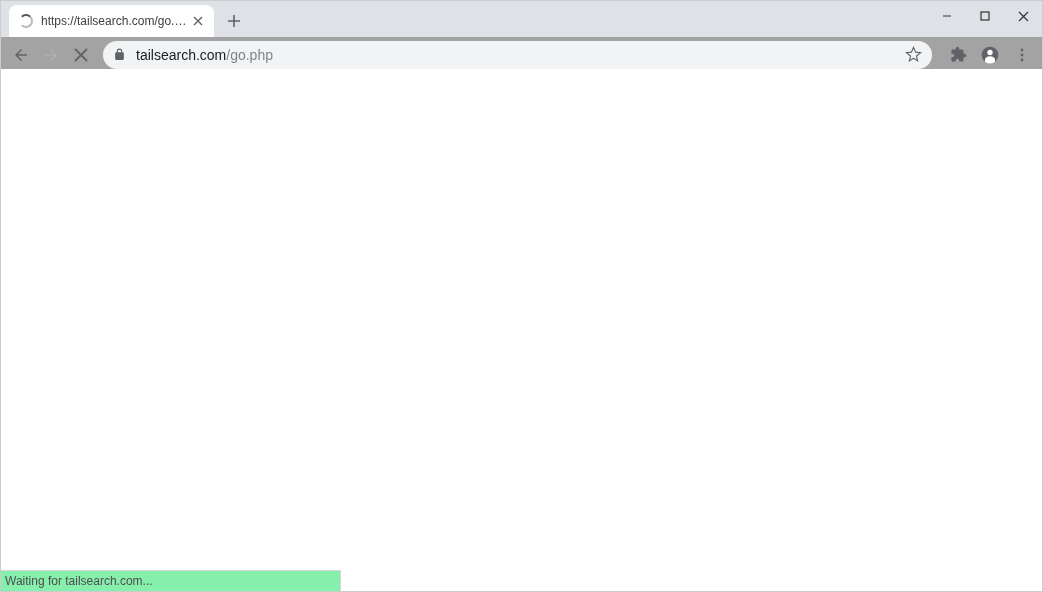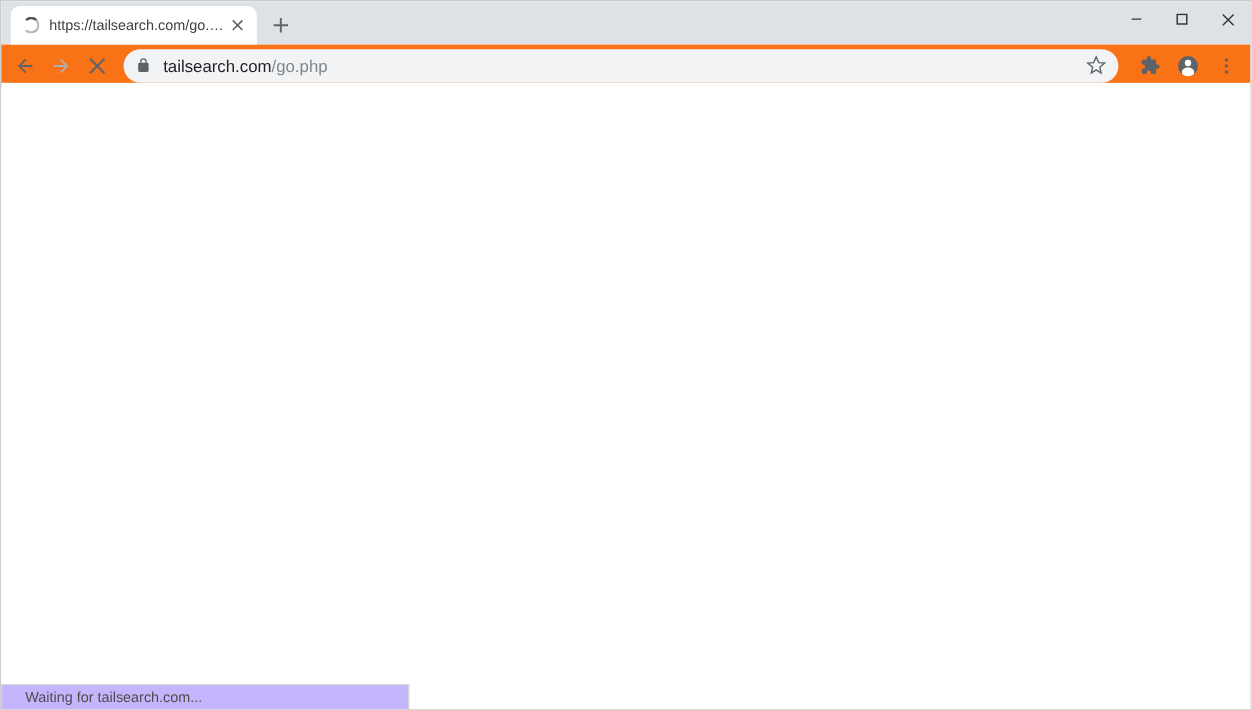--- a/index.html
+++ b/index.html
@@ -71,21 +71,21 @@
     display:flex;
   }
   .win-btn {
     width:38px; height:30px;
     display:flex; align-items:center; justify-content:center;
     color:#333;
     cursor:pointer;
   }
   .toolbar {
     height:36px;
-    background:#f97316;
+    background:#a3a3a3;
     border-bottom:1px solid #e0e0e0;
     display:flex;
     align-items:center;
     padding: 0 6px;
     gap:2px;
   }
   .nav-btn {
     width:28px; height:28px;
     display:flex; align-items:center; justify-content:center;
     color:#5f6368;
@@ -114,24 +114,24 @@
     color:#5f6368; cursor:pointer; border-radius:50%;
   }
   .content {
     position:absolute;
     top:68px; left:0; right:0; bottom:0;
     background:#fff;
   }
   .status-bar {
     position:absolute;
     left:0; bottom:0;
-    background:#c4b5fd;
+    background:#86efac;
     color:#4d4d4d;
     font-size:12px;
-    padding:3px 8px 3px 20px;
+    padding:3px 8px 3px 4px;
     min-width:340px;
     border-top:1px solid #d7d7d7;
     border-right:1px solid #d7d7d7;
   }
   svg { display:block; }
 </style>
 </head>
 <body>
 
 <div class="titlebar">

